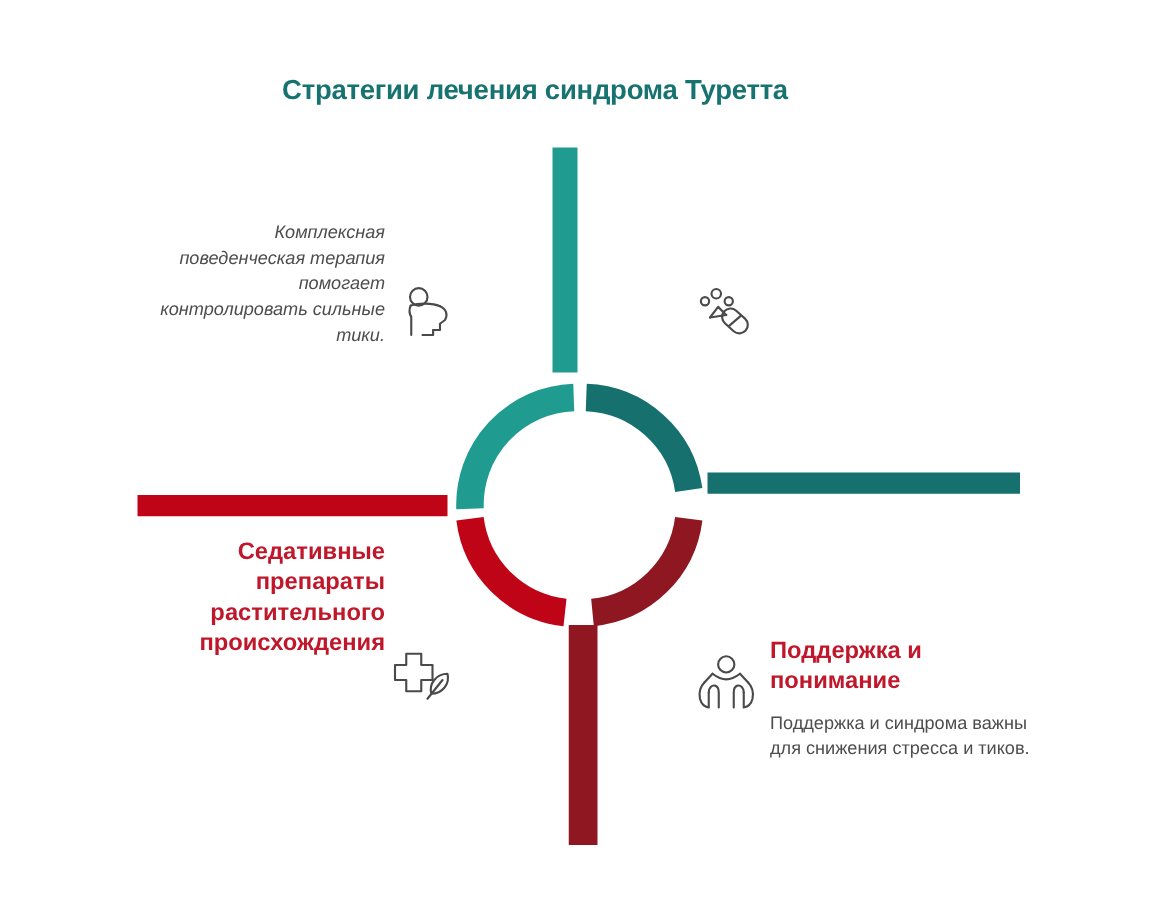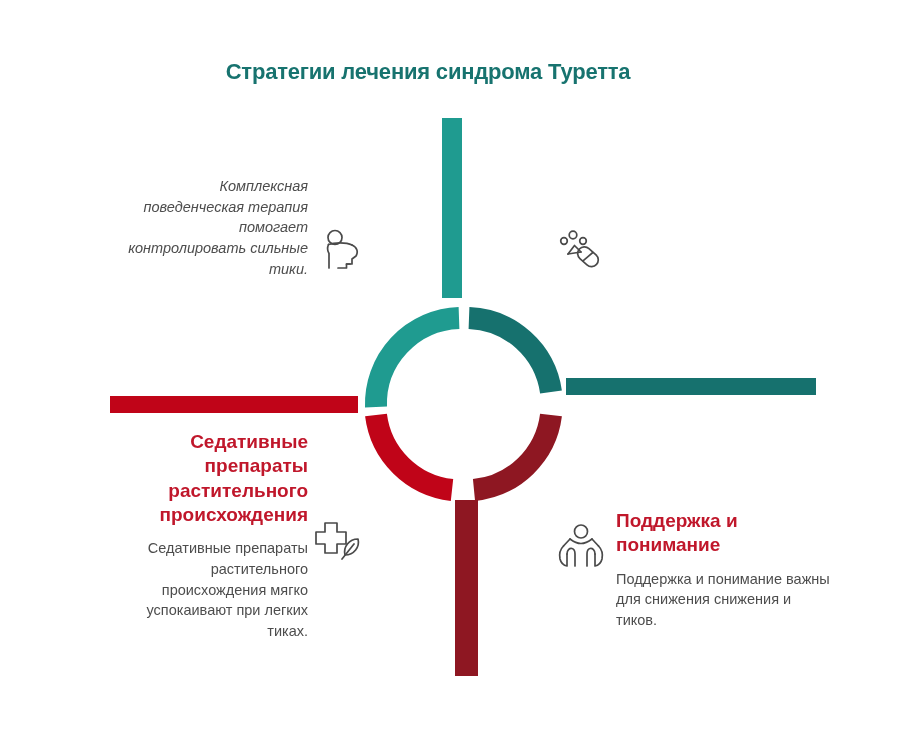--- a/index.html
+++ b/index.html
@@ -168,21 +168,20 @@
 
   <div class="quadrant" id="quadrant-behavioral">
     <div class="q-body">Комплексная поведенческая терапия помогает контролировать сильные тики.</div>
   </div>
 
   <div class="quadrant" id="quadrant-neuroleptics">
   </div>
 
   <div class="quadrant" id="quadrant-sedatives">
     <div class="q-heading red-heading">Седативные препараты растительного происхождения</div>
-    <div class="q-body">Седативные препараты растительного происхождения мягко успокаивают при легких тиках.</div>
   </div>
 
   <div class="quadrant" id="quadrant-support">
     <div class="q-heading red-heading">Поддержка и понимание</div>
-    <div class="q-body">Поддержка и понимание важны для снижения снижения и тиков.</div>
+    <div class="q-body">Поддержка и синдрома важны для снижения стресса и тиков.</div>
   </div>
 
 </div>
 
 </body></html>

